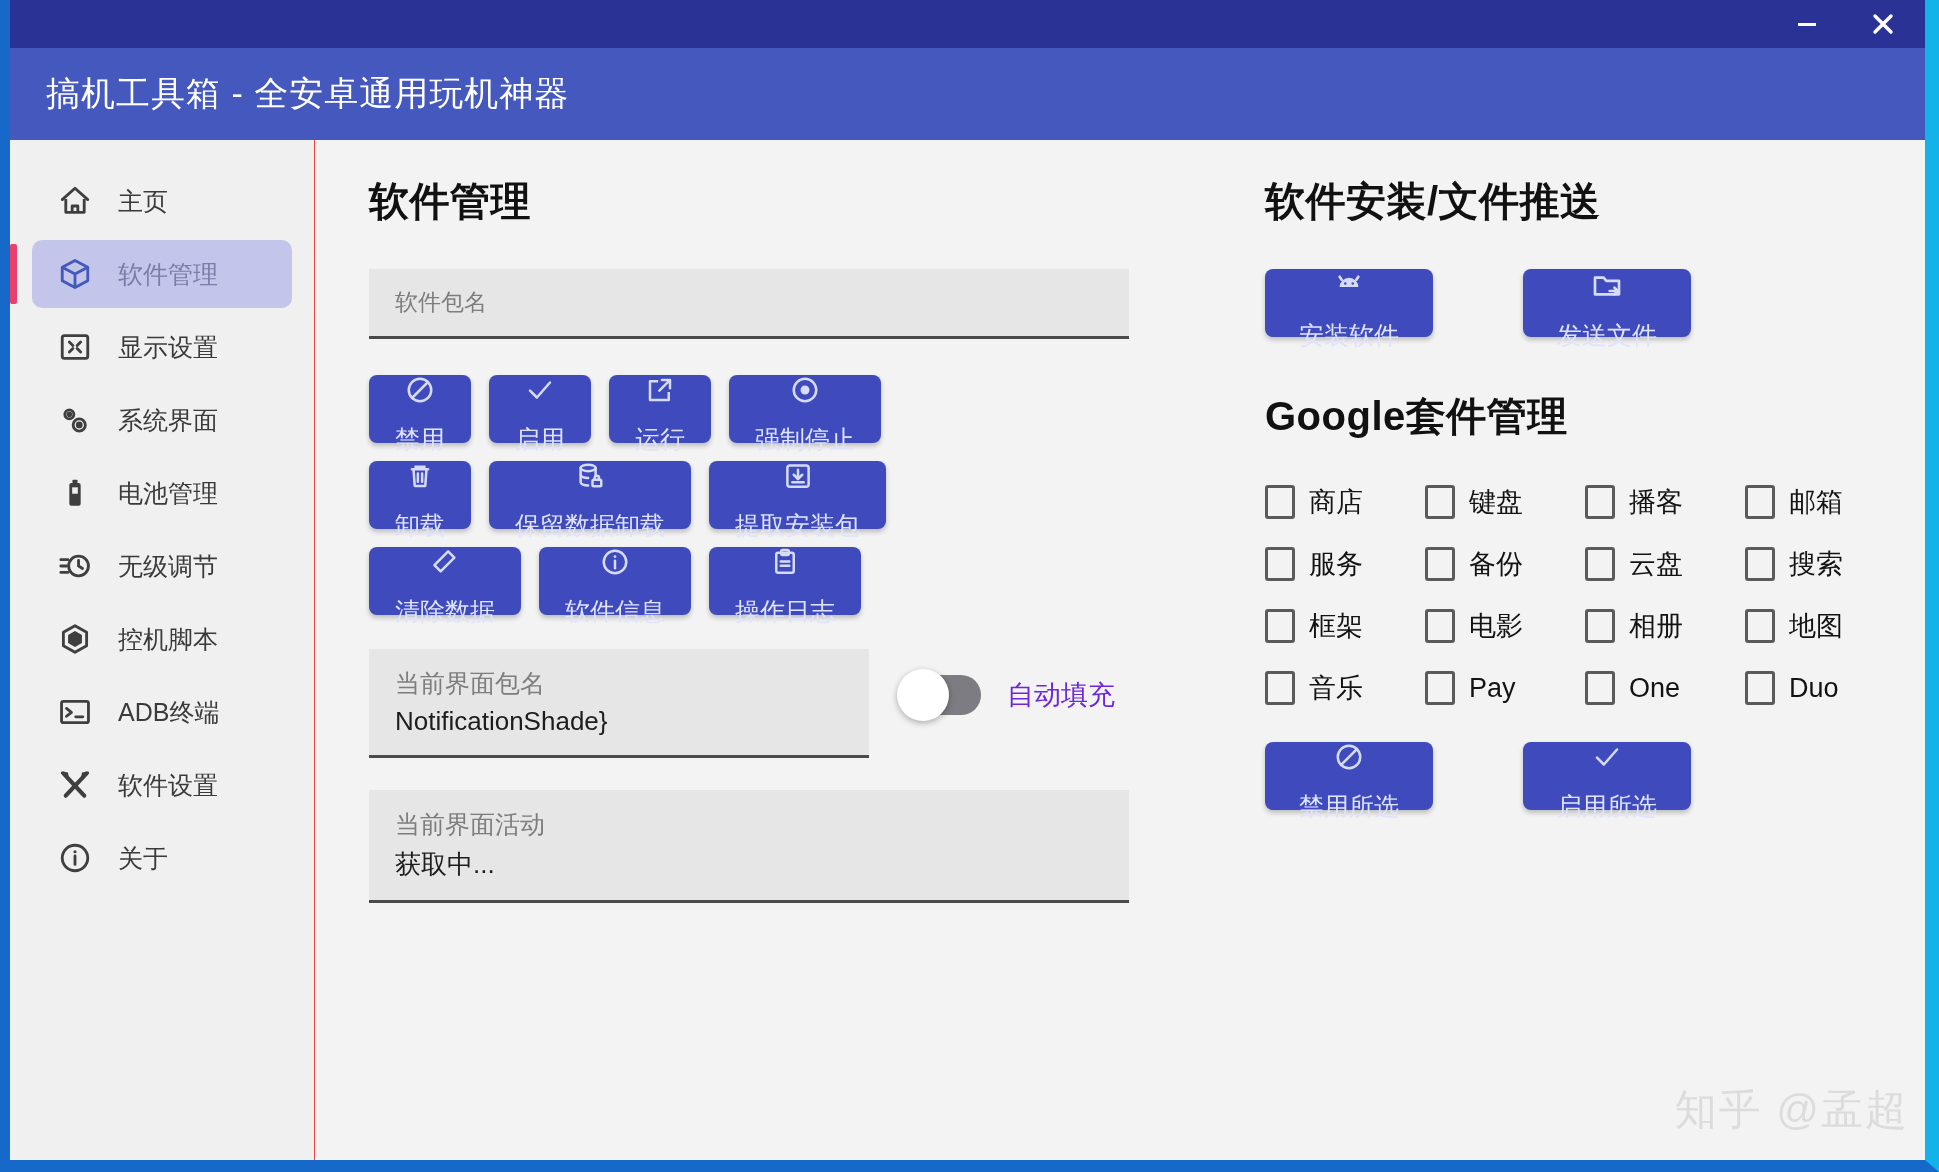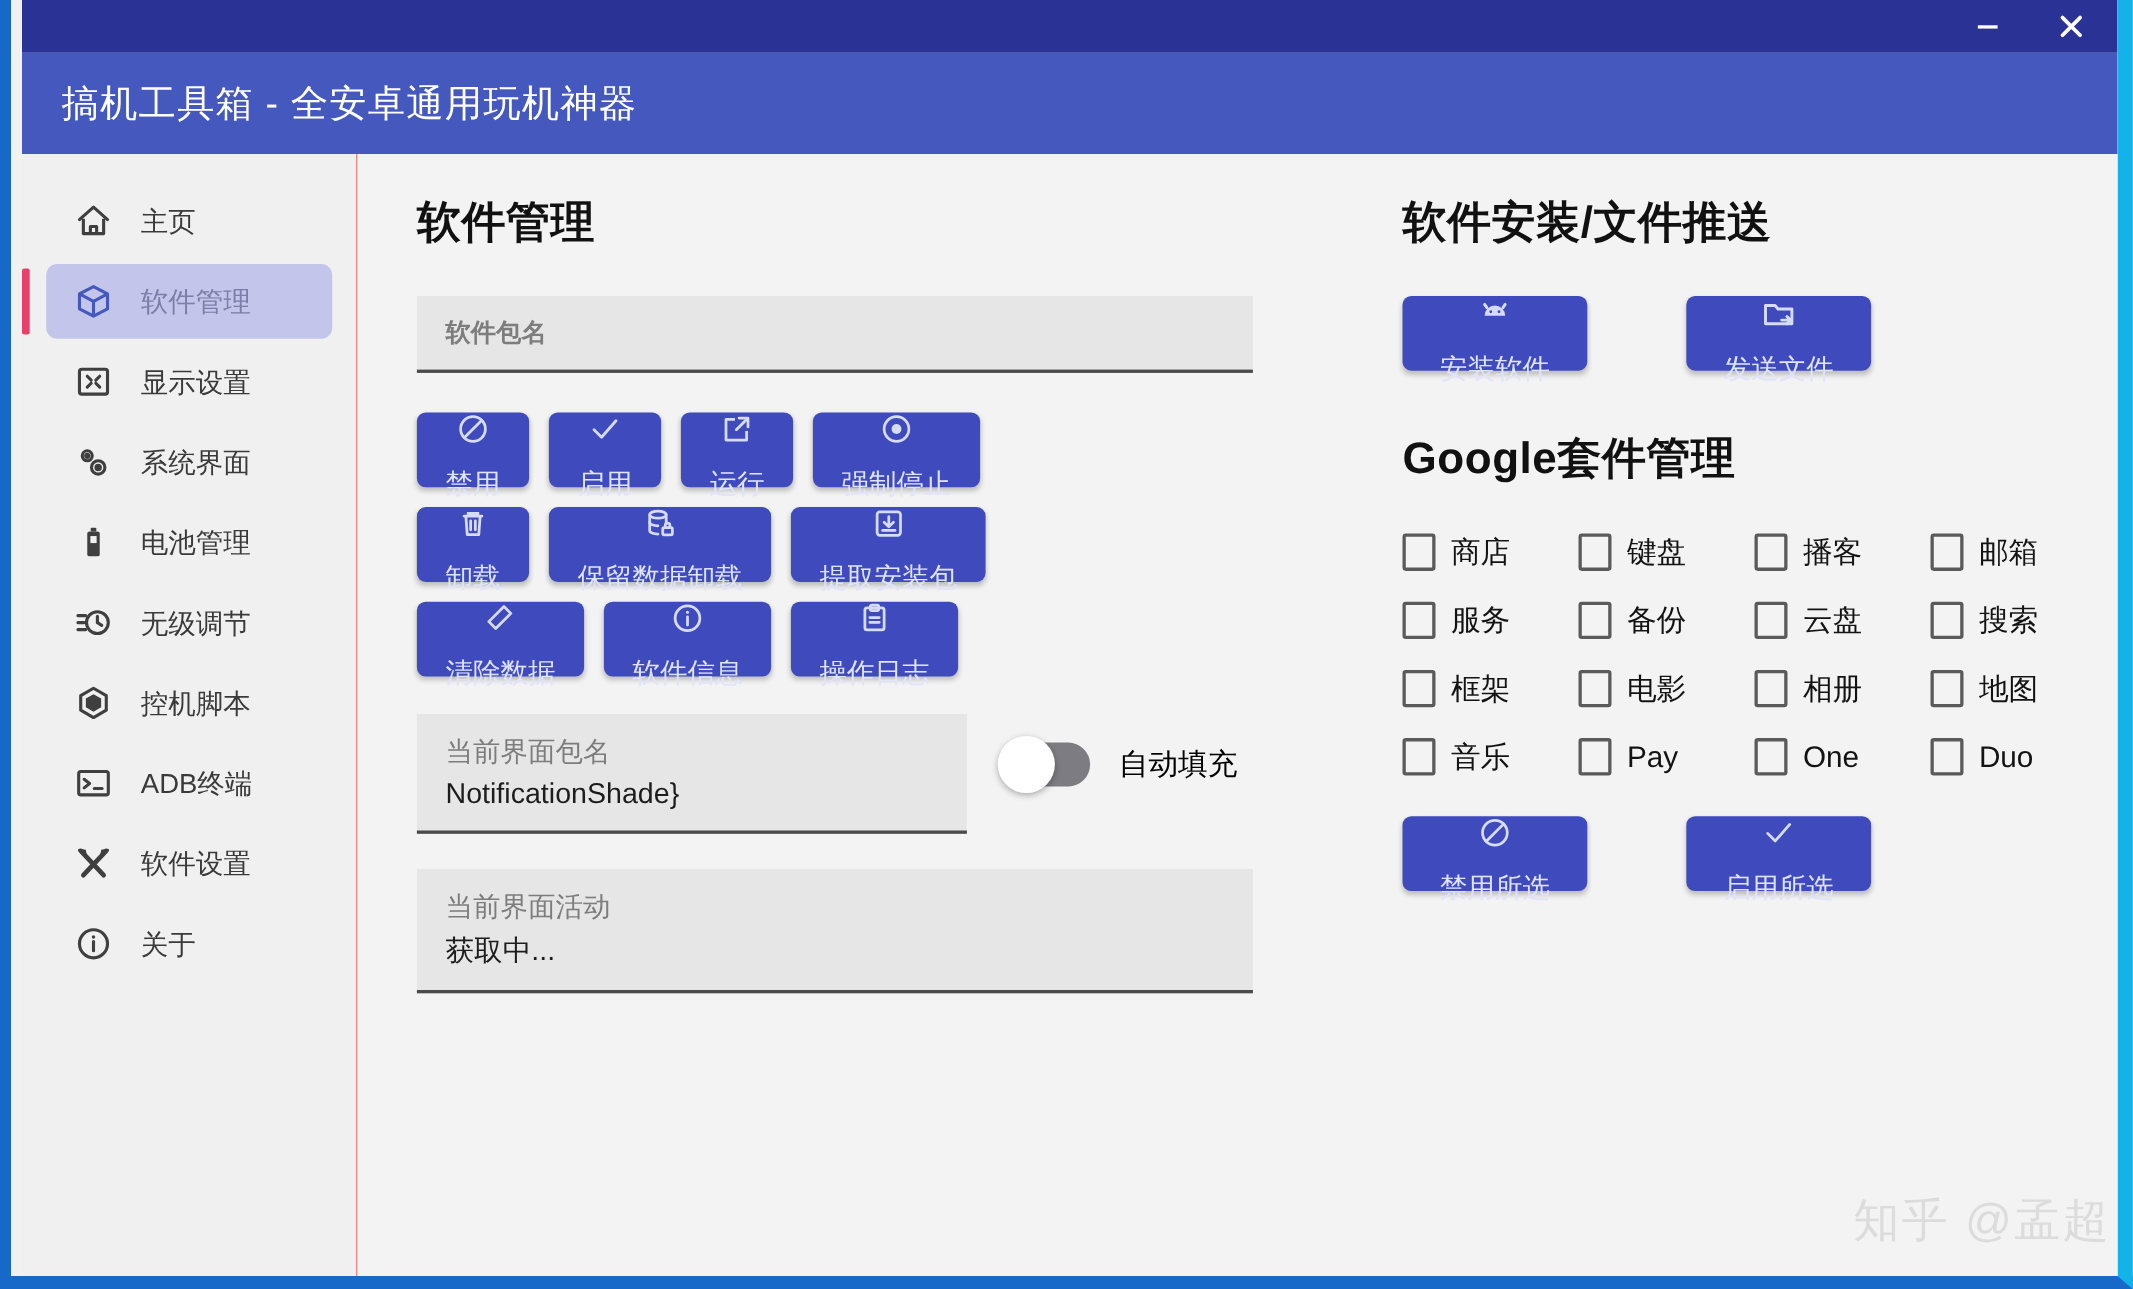--- a/index.html
+++ b/index.html
@@ -11,21 +11,20 @@
   }
   .window {
     position: relative;
     width: 1939px; height: 1172px;
     background: #f1f1f1;
     border-left: 10px solid #1669c9;
     border-right: 14px solid #13b2e8;
     border-bottom: 12px solid #1669c9;
     border-top: 0;
     overflow: hidden;
-    padding-left: 10px;
   }
   
   .titlebar-top {
     height: 48px;
     background: #2b3296;
     display: flex;
     align-items: center;
     justify-content: flex-end;
     padding-right: 22px;
     gap: 36px;
@@ -117,21 +116,21 @@
 
   
   .field {
     background: #e6e6e6;
     border-bottom: 3px solid #4a4a4a;
     padding: 18px 26px;
     margin-bottom: 36px;
     width: 760px;
   }
   .field.tall { min-height: 108px; }
-  .field-placeholder { color: #7d7d7d; font-size: 23px; font-weight: bold; }
+  .field-placeholder { color: #7d7d7d; font-size: 23px; }
   .field-label { color: #7d7d7d; font-size: 25px; margin-bottom: 6px; }
   .field-value { color: #1d1d1d; font-size: 26px; }
 
   
   .btn-row { display: flex; gap: 18px; margin-bottom: 18px; }
   .btn {
     background: #3f4bbd;
     color: #dfe3fb;
     border: none;
     border-radius: 8px;
@@ -160,21 +159,21 @@
     cursor: pointer;
     flex: 0 0 78px;
   }
   .toggle .knob {
     position:absolute; top:-6px; left:-6px;
     width: 52px; height: 52px;
     background: #ffffff;
     border-radius: 50%;
     box-shadow: 0 2px 6px rgba(0,0,0,0.3);
   }
-  .toggle-label { font-size: 27px; color: #000000; white-space: nowrap; }
+  .toggle-label { font-size: 27px; color: #6d28d9; white-space: nowrap; }
 
   .row-with-toggle { display:flex; align-items:flex-start; gap: 34px; }
 
   
   .cb-grid {
     display: grid;
     grid-template-columns: repeat(4, 160px);
     row-gap: 26px;
     column-gap: 0px;
     margin-bottom: 36px;

